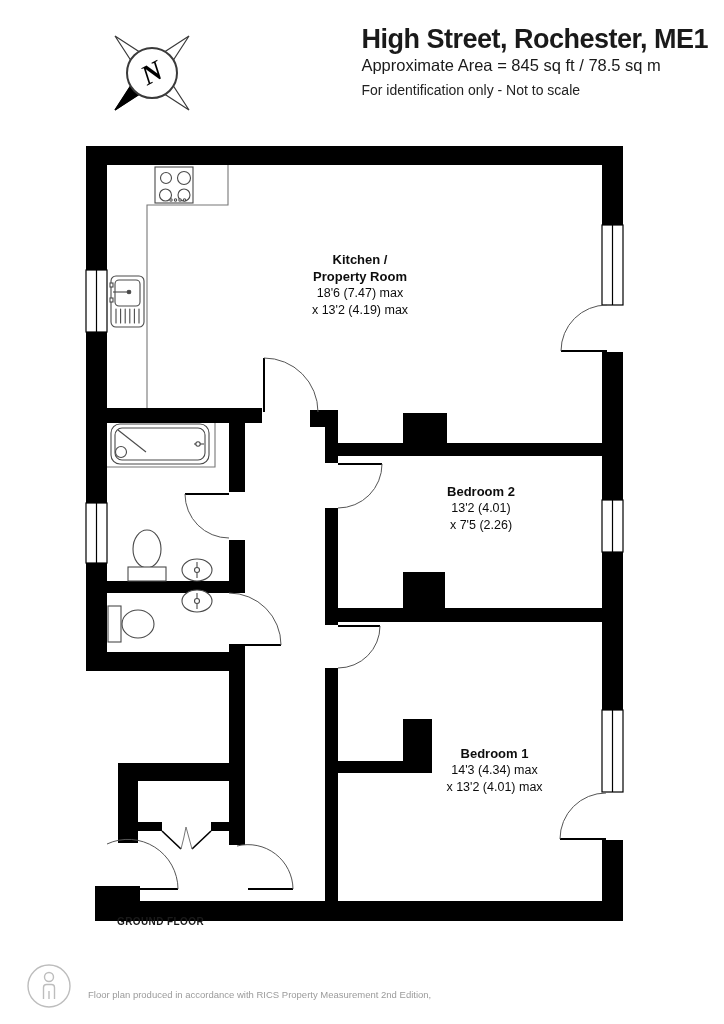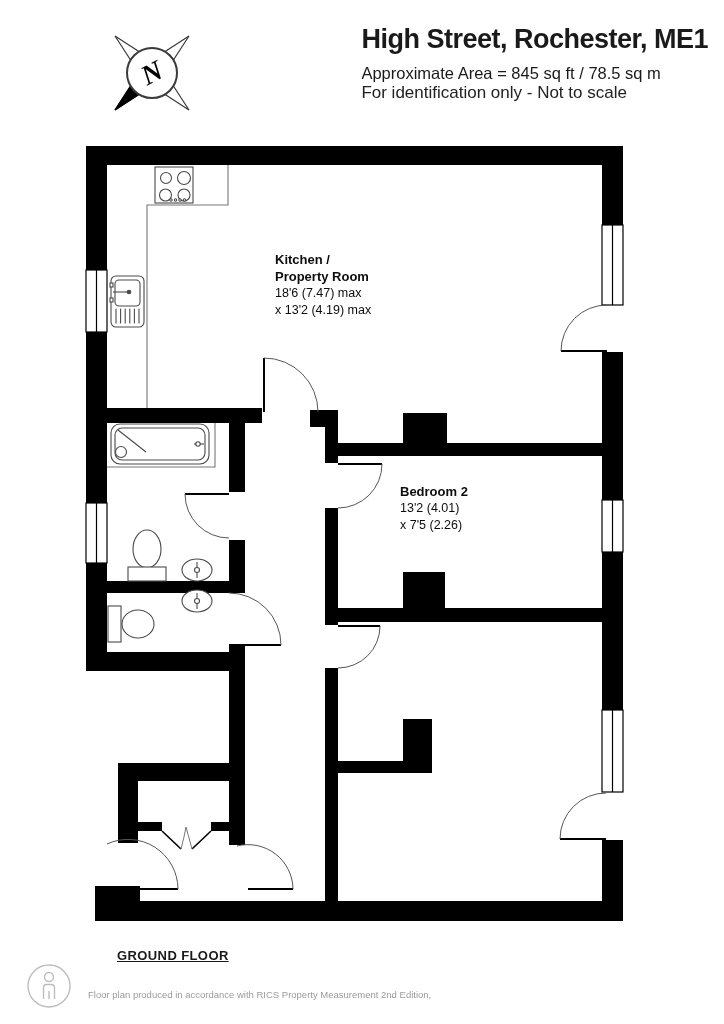--- a/index.html
+++ b/index.html
@@ -1,25 +1,25 @@
 <!DOCTYPE html>
 <html><head>
 <meta charset="utf-8">
 <style>
   html,body{margin:0;padding:0;background:#fff;}
   #page{position:relative;width:724px;height:1024px;background:#ffffff;overflow:hidden;
         font-family:"Liberation Sans","DejaVu Sans",sans-serif;color:#1a1a1a;}
   #plan-svg{position:absolute;left:0;top:0;}
   .hdr{position:absolute;top:24px;right:16px;text-align:left;}
   .hdr .title{font-size:27px;font-weight:bold;letter-spacing:-0.5px;}
-  .hdr .area{font-size:16.5px;margin-top:9px;}
-  .hdr .note{font-size:17px;color:#222;}
-  .room-label{position:absolute;font-size:12.5px;line-height:17px;color:#0d0d0d;}
+  .hdr .area{font-size:16.5px;margin-top:1px;}
+  .hdr .note{font-size:14px;margin-top:7px;color:#222;}
+  .room-label{position:absolute;text-align:center;font-size:12.5px;line-height:17px;color:#0d0d0d;}
   .room-label .rname{font-weight:bold;font-size:13px;}
-  .floor-label{position:absolute;left:117px;top:948px;font-size:13px;font-weight:bold;letter-spacing:0.4px;text-decoration:underline;}
+  .floor-label{position:absolute;left:117px;top:916px;font-size:10px;font-weight:bold;letter-spacing:0.4px;}
   .footer{position:absolute;left:88px;top:964px;font-size:9.5px;line-height:12.5px;color:#9b9b9b;white-space:pre;}
 </style>
 </head>
 <body>
 
 <div id="page">
 
   <svg id="plan-svg" width="724" height="1024" viewBox="0 0 724 1024" fill="none" stroke="none">
 
     <g stroke="#3a3a3a" stroke-width="1.2">
@@ -219,20 +219,25 @@
     <div>18'6 (7.47) max</div>
     <div>x 13'2 (4.19) max</div>
   </div>
 
   <div class="room-label" style="left:400px;top:483px;width:162px;">
     <div class="rname">Bedroom 2</div>
     <div>13'2 (4.01)</div>
     <div>x 7'5 (2.26)</div>
   </div>
 
+  <div class="room-label" style="left:412px;top:745px;width:165px;">
+    <div class="rname">Bedroom 1</div>
+    <div>14'3 (4.34) max</div>
+    <div>x 13'2 (4.01) max</div>
+  </div>
 
   <div class="floor-label">GROUND FLOOR</div>
 
   <div class="footer">
     <div>Floor plan produced in accordance with RICS Property Measurement 2nd Edition,</div>
     
     
   </div>
 
 </div>

